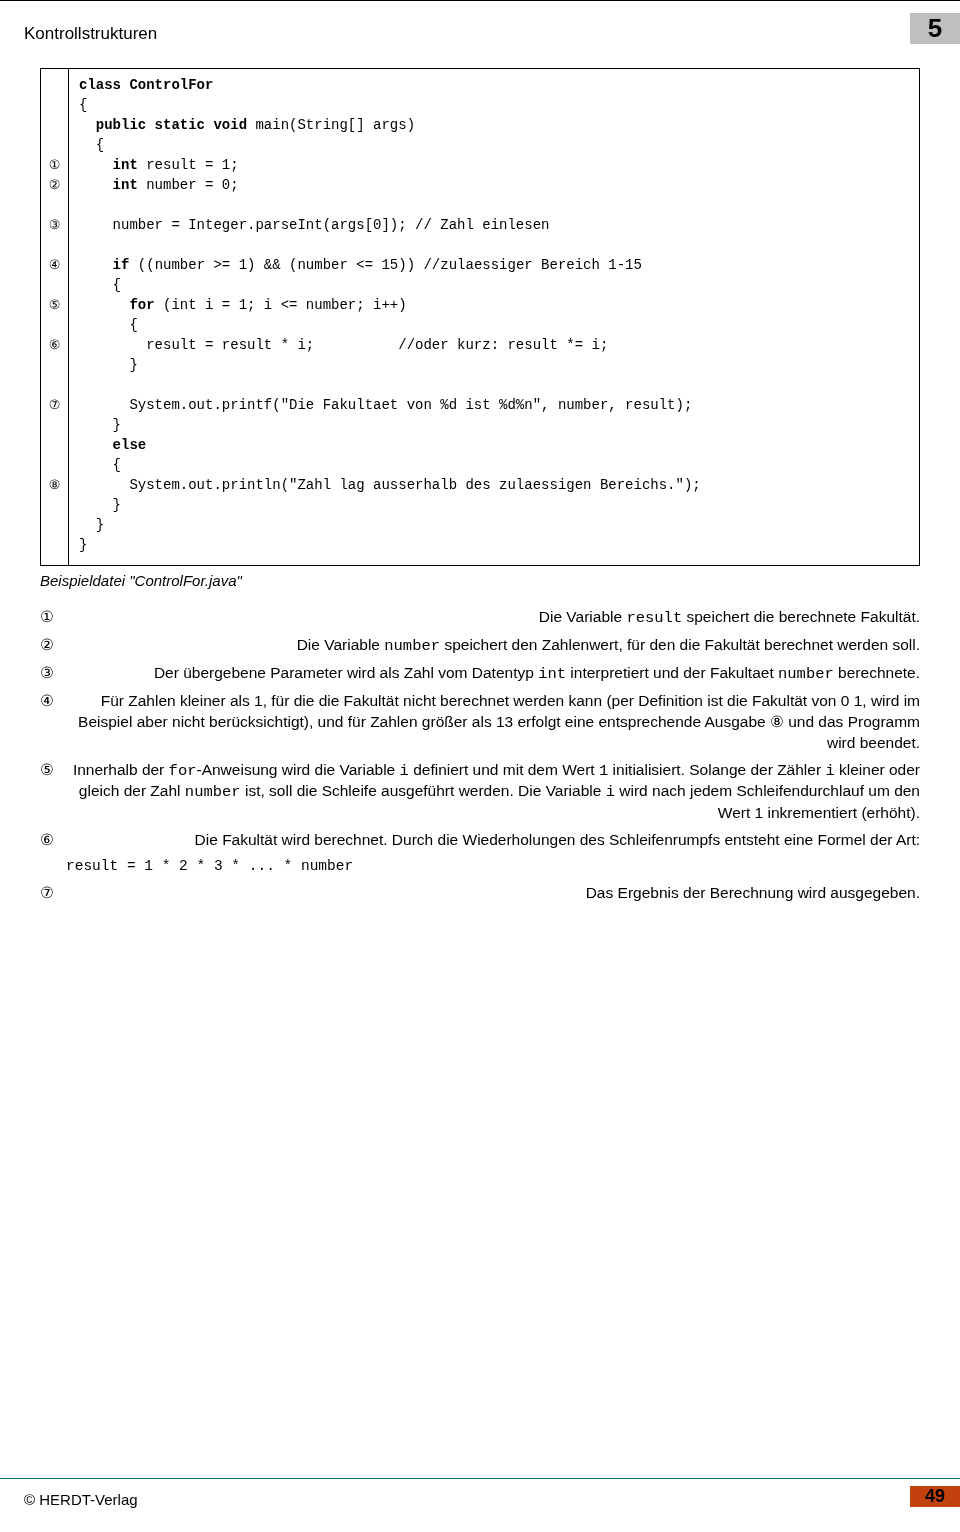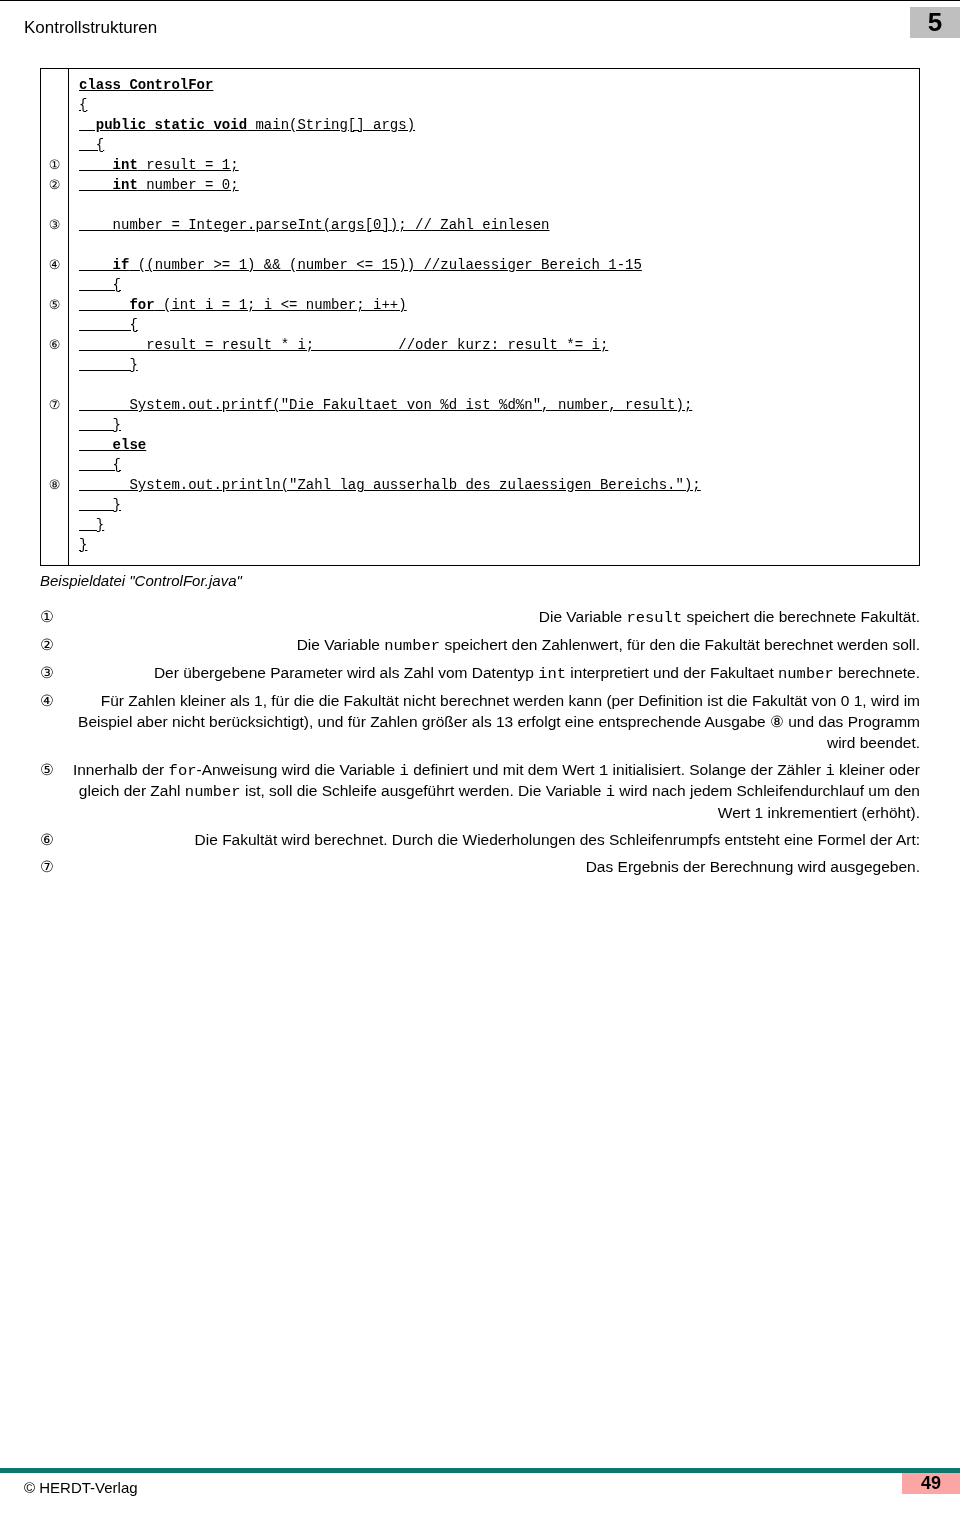--- a/index.html
+++ b/index.html
@@ -6,21 +6,21 @@
   body {
     font-family: "Segoe UI", Arial, sans-serif;
     background: #fff;
     color: #000;
     width: 960px;
     height: 1532px;
     position: relative;
   }
   .page-header {
     display: flex;
-    align-items: center;
+    align-items: flex-end;
     height: 44px;
     border-top: 1px solid #000;
   }
   .header-title {
     flex: 1;
     font-size: 17px;
     padding: 10px 0 0 24px;
     font-weight: 400;
   }
   .header-chapter {
@@ -50,21 +50,20 @@
     padding-top: 6px;
   }
   .marker-col .mrow { height: 20px; text-align: center; }
   .code-col {
     flex: 1;
     font-family: Consolas, "Courier New", monospace;
     font-size: 14px;
     line-height: 20px;
     white-space: pre;
     padding: 6px 10px 10px 10px;
-    text-decoration: underline;
   }
   .bold { font-weight: 700; }
   .caption {
     font-style: italic;
     font-size: 15px;
     margin-bottom: 18px;
   }
   .explain-list {
     font-size: 15.5px;
     line-height: 1.35;
@@ -82,35 +81,35 @@
   .mono { font-family: Consolas, "Courier New", monospace; }
   .formula {
     font-family: Consolas, "Courier New", monospace;
     margin-left: 26px;
     margin-top: 2px;
     margin-bottom: 6px;
     font-size: 14.5px;
   }
   .footer {
     position: absolute;
-    bottom: 28px;
+    bottom: 18px;
     left: 0; right: 0;
-    border-top: 5px solid #0f766e;
-    display: flex;
-    align-items: flex-start;
+    border-top: 1px solid #0f766e;
+    display: flex;
+    align-items: center;
     height: 36px;
   }
   .footer-left {
     flex: 1;
     padding: 6px 0 0 24px;
     font-size: 15px;
   }
   .footer-page {
-    width: 58px;
-    background: #fca5a5;
+    width: 50px;
+    background: #c2410c;
     font-size: 18px;
     font-weight: 700;
     display: flex;
     align-items: center;
     justify-content: center;
   }
 </style>
 </head>
 <body>
 
@@ -200,20 +199,21 @@
 
     <div class="explain-item">
       <div class="explain-num">⑤</div>
       <div class="explain-text"><span>Innerhalb der </span><span class="mono">for</span><span>-Anweisung wird die Variable </span><span class="mono">i</span><span> definiert und mit dem Wert </span><span class="mono">1</span><span> initialisiert. Solange der Zähler </span><span class="mono">i</span><span> kleiner oder gleich der Zahl </span><span class="mono">number</span><span> ist, soll die Schleife ausgeführt werden. Die Variable </span><span class="mono">i</span><span> wird nach jedem Schleifendurchlauf um den Wert 1 inkrementiert (erhöht).</span></div>
     </div>
 
     <div class="explain-item">
       <div class="explain-num">⑥</div>
       <div class="explain-text">Die Fakultät wird berechnet. Durch die Wiederholungen des Schleifenrumpfs entsteht eine Formel der Art:</div>
     </div>
+    <div class="formula">result = 1 * 2 * 3 * ... * number</div>
 
     <div class="explain-item">
       <div class="explain-num">⑦</div>
       <div class="explain-text">Das Ergebnis der Berechnung wird ausgegeben.</div>
     </div>
 
   </div>
 </div>
 
 <div class="footer">

